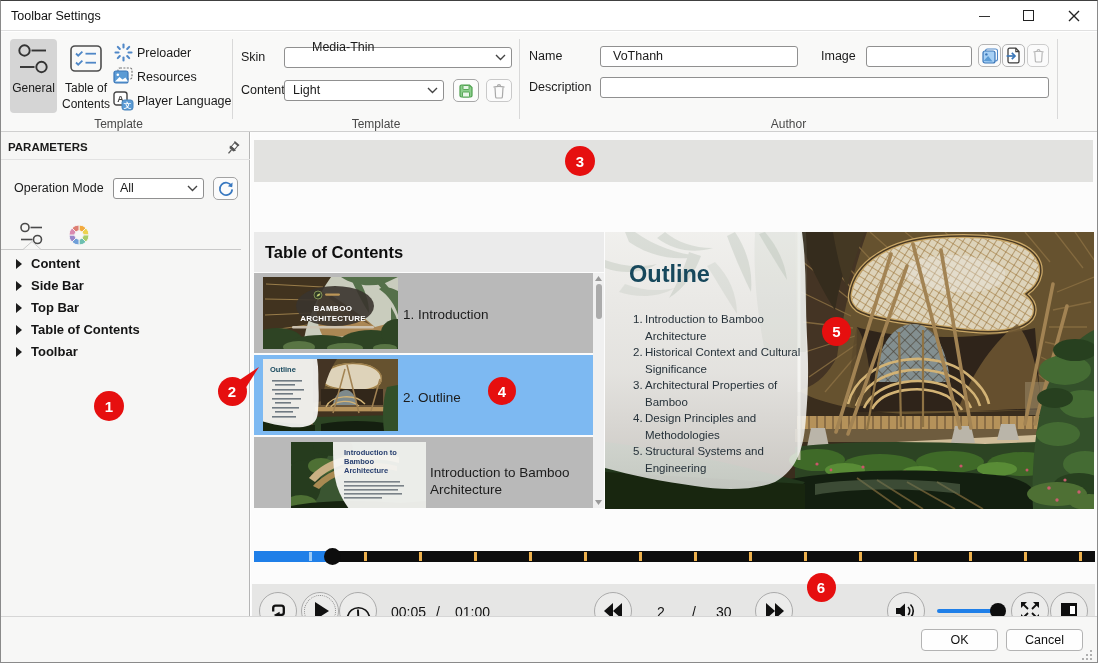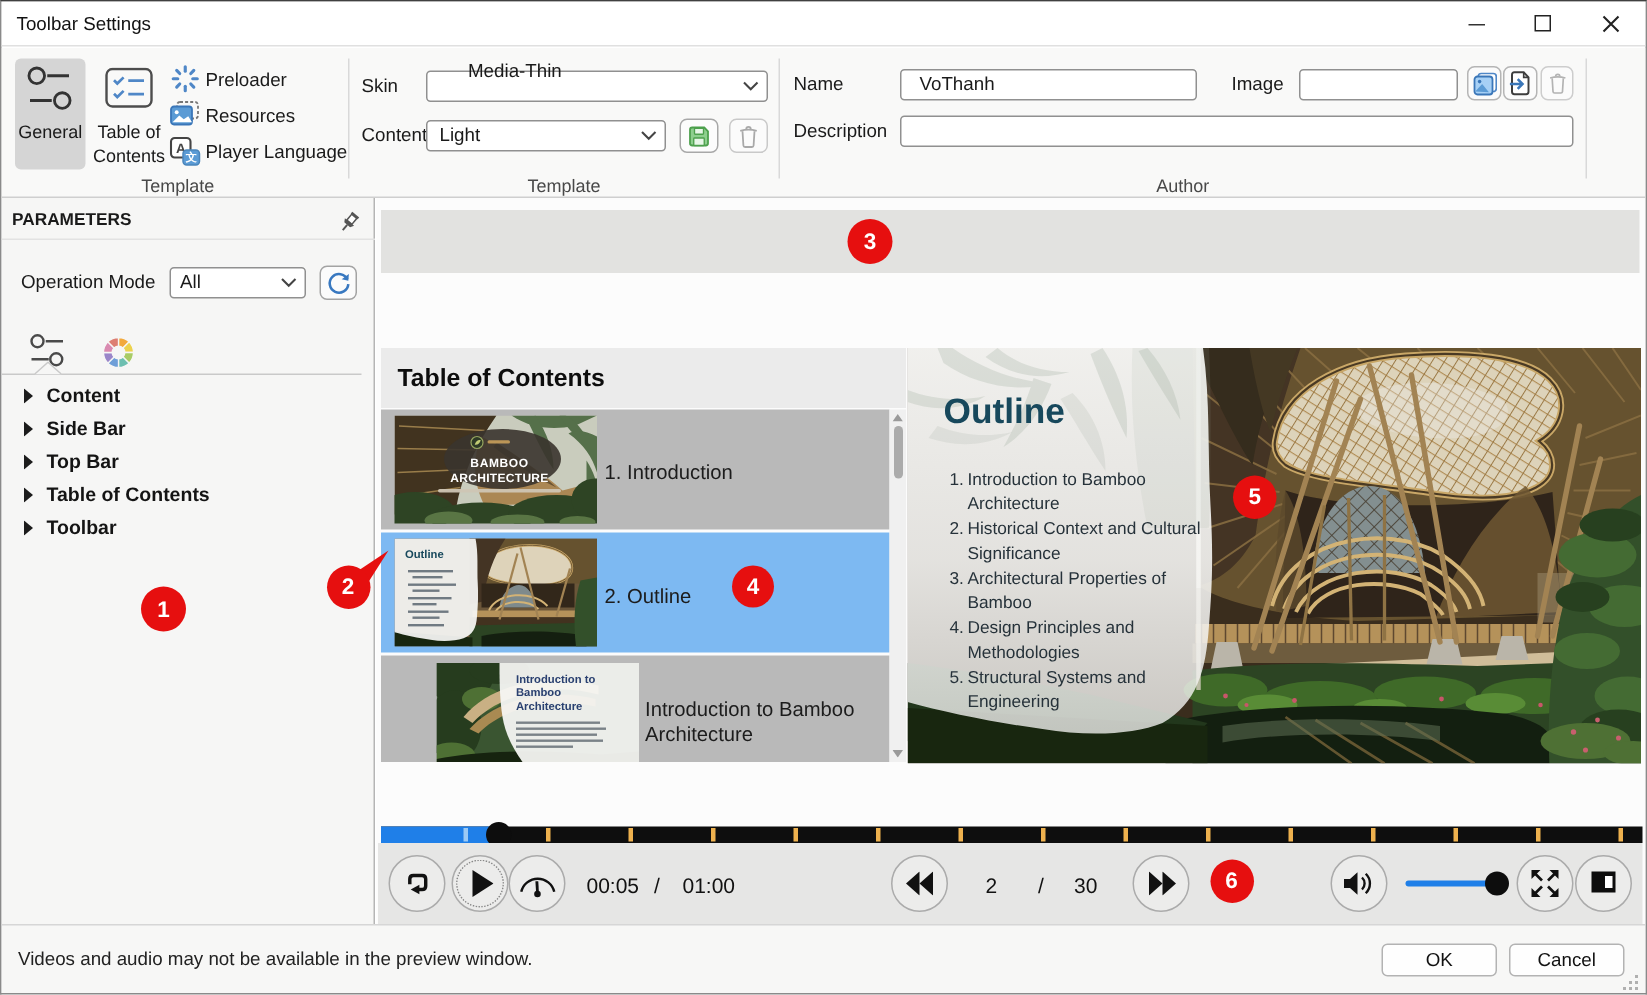--- a/index.html
+++ b/index.html
@@ -600,21 +600,21 @@
       <div class="abs" style="left:495px;top:1px;width:3px;height:9px;background:#eeb14e;"></div>
       <div class="abs" style="left:550px;top:1px;width:3px;height:9px;background:#eeb14e;"></div>
       <div class="abs" style="left:605px;top:1px;width:3px;height:9px;background:#eeb14e;"></div>
       <div class="abs" style="left:660px;top:1px;width:3px;height:9px;background:#eeb14e;"></div>
       <div class="abs" style="left:715px;top:1px;width:3px;height:9px;background:#eeb14e;"></div>
       <div class="abs" style="left:770px;top:1px;width:3px;height:9px;background:#eeb14e;"></div>
       <div class="abs" style="left:825px;top:1px;width:3px;height:9px;background:#eeb14e;"></div>
 <div class="abs" style="left:70px;top:-3px;width:17px;height:17px;background:#0d0d0d;border-radius:50%;"></div>
     </div>
 
-  <div class="abs" id="ctrl" style="left:1px;top:430px;width:843px;height:54px;background:#e6e6e5;">
+  <div class="abs" id="ctrl" style="left:1px;top:452px;width:843px;height:54px;background:#e6e6e5;">
       <div class="abs" style="left:7px;top:8px;width:38px;height:38px;border:1px solid #ababab;border-radius:50%;background:#ececeb;"></div>
       <svg class="abs" style="left:18px;top:19px;" width="17" height="17" viewBox="0 0 17 17">
  <path d="M3.2 8.5 L3.2 5 Q3.2 2.6 5.6 2.6 L11.4 2.6 Q13.8 2.6 13.8 5 L13.8 9.6 Q13.8 12 11.4 12 L8 12" fill="none" stroke="#111" stroke-width="2.3"></path>
  <path d="M9.6 8.8 L9.6 15.2 L3.8 12 Z" fill="#111"></path>
       </svg>
       <div class="abs" style="left:49px;top:8px;width:38px;height:38px;border:1px solid #ababab;border-radius:50%;background:#ececeb;"></div>
       <div class="abs" style="left:52px;top:11px;width:32px;height:32px;border:1px dotted #888;border-radius:50%;"></div>
 <svg class="abs" style="left:62px;top:18px;" width="15" height="18" viewBox="0 0 15 18">
         <path d="M1 0 L15 9 L1 18 Z" fill="#111"></path>
       </svg>
@@ -663,21 +663,20 @@
           <line x1="17" y1="17" x2="12" y2="12"></line>
         </g>
       </svg>
       <div class="abs" style="left:798px;top:8px;width:38px;height:38px;border:1px solid #ababab;border-radius:50%;background:#ececeb;"></div>
       <div class="abs" style="left:809px;top:19px;width:16px;height:14px;background:#0d0d0d;"></div>
 <div class="abs" style="left:818px;top:22px;width:5px;height:8px;background:#fff;"></div>
     </div>
 </div>
 
 <div class="abs" style="left:0;top:615px;width:1096px;height:46px;background:#f7f7f6;border-top:1px solid #d6d6d6;">
-  <div class="abs" style="left:11px;top:15px;font-size:12.5px;color:#222;">Videos and audio may not be available in the preview window.</div>
   <div class="abs" style="left:920px;top:12px;width:77px;height:22px;background:#fefefe;border:1px solid #b3b3b3;border-radius:4px;text-align:center;line-height:20px;font-size:12.5px;color:#111;">OK</div>
   <div class="abs" style="left:1005px;top:12px;width:77px;height:22px;background:#fefefe;border:1px solid #b3b3b3;border-radius:4px;text-align:center;line-height:20px;font-size:12.5px;color:#111;">Cancel</div>
   <svg class="abs" style="left:1081px;top:33px;" width="11" height="11" viewBox="0 0 11 11">
     <g fill="#b0b0b0">
         <rect x="8" y="0" width="2" height="2"></rect>
         <rect x="8" y="4" width="2" height="2"></rect>
         <rect x="8" y="8" width="2" height="2"></rect>
         <rect x="4" y="4" width="2" height="2"></rect>
         <rect x="4" y="8" width="2" height="2"></rect>
         <rect x="0" y="8" width="2" height="2"></rect>

